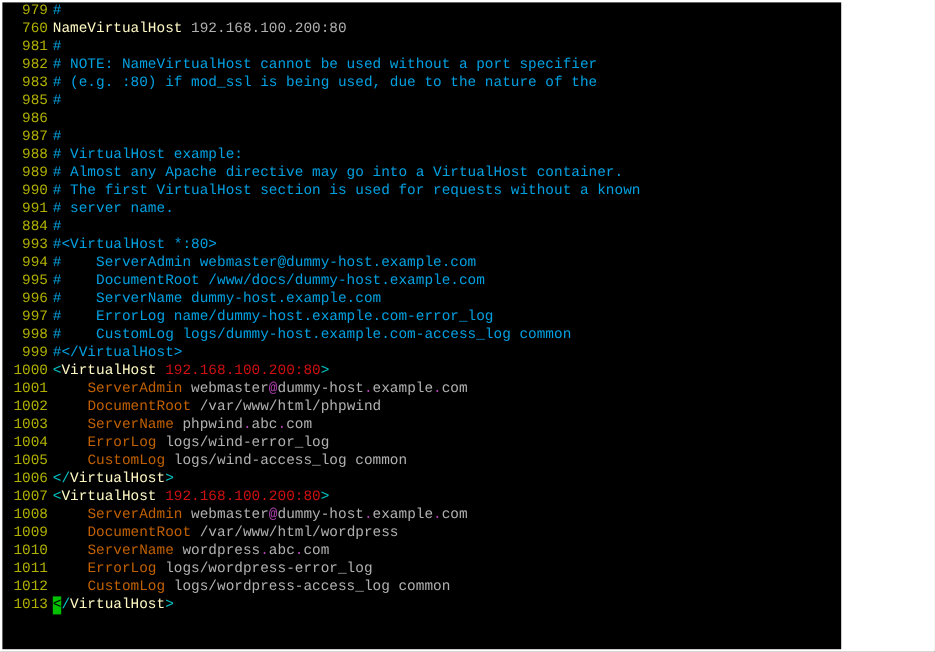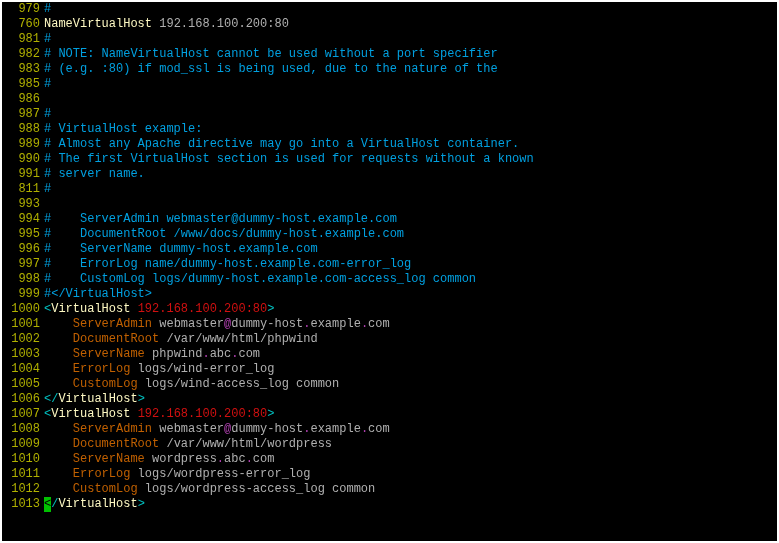--- a/index.html
+++ b/index.html
@@ -1,21 +1,21 @@
 <!DOCTYPE html>
 <html><head>
 <meta charset="utf-8">
 <style>
   html, body {
     margin: 0;
     padding: 0;
     background: #fff;
   }
   .frame {
-    width: 775px;
+    width: 699px;
     height: 539px;
     margin: 2px;
     background: #000;
     font-family: "Courier New", monospace;
     font-size: 12px;
     line-height: 15px;
     overflow: hidden;
     position: relative;
   }
   .line {
@@ -56,22 +56,22 @@
       <div class="line"><span class="gutter">981</span><span class="code"><span class="cmt">#</span></span></div>
       <div class="line"><span class="gutter">982</span><span class="code"><span class="cmt"># NOTE: NameVirtualHost cannot be used without a port specifier</span></span></div>
       <div class="line"><span class="gutter">983</span><span class="code"><span class="cmt"># (e.g. :80) if mod_ssl is being used, due to the nature of the</span></span></div>
       <div class="line"><span class="gutter">985</span><span class="code"><span class="cmt">#</span></span></div>
       <div class="line"><span class="gutter">986</span><span class="code"><span class="cmt"></span></span></div>
       <div class="line"><span class="gutter">987</span><span class="code"><span class="cmt">#</span></span></div>
       <div class="line"><span class="gutter">988</span><span class="code"><span class="cmt"># VirtualHost example:</span></span></div>
       <div class="line"><span class="gutter">989</span><span class="code"><span class="cmt"># Almost any Apache directive may go into a VirtualHost container.</span></span></div>
       <div class="line"><span class="gutter">990</span><span class="code"><span class="cmt"># The first VirtualHost section is used for requests without a known</span></span></div>
       <div class="line"><span class="gutter">991</span><span class="code"><span class="cmt"># server name.</span></span></div>
-      <div class="line"><span class="gutter">811</span><span class="code"><span class="cmt">#</span></span></div>
-      <div class="line"><span class="gutter">993</span></div>
+      <div class="line"><span class="gutter">884</span><span class="code"><span class="cmt">#</span></span></div>
+      <div class="line"><span class="gutter">993</span><span class="code"><span class="cmt">#&lt;VirtualHost *:80&gt;</span></span></div>
       <div class="line"><span class="gutter">994</span><span class="code"><span class="cmt">#    ServerAdmin webmaster@dummy-host.example.com</span></span></div>
       <div class="line"><span class="gutter">995</span><span class="code"><span class="cmt">#    DocumentRoot /www/docs/dummy-host.example.com</span></span></div>
       <div class="line"><span class="gutter">996</span><span class="code"><span class="cmt">#    ServerName dummy-host.example.com</span></span></div>
       <div class="line"><span class="gutter">997</span><span class="code"><span class="cmt">#    ErrorLog name/dummy-host.example.com-error_log</span></span></div>
       <div class="line"><span class="gutter">998</span><span class="code"><span class="cmt">#    CustomLog logs/dummy-host.example.com-access_log common</span></span></div>
       <div class="line"><span class="gutter">999</span><span class="code"><span class="cmt">#&lt;/VirtualHost&gt;</span></span></div>
       <div class="line"><span class="gutter">1000</span><span class="code"><span class="ang">&lt;</span><span class="dir">VirtualHost</span><span class="txt"> </span><span class="ip">192.168.100.200:80</span><span class="ang">&gt;</span></span></div>
       <div class="line"><span class="gutter">1001</span><span class="code"><span class="txt">    </span><span class="kw">ServerAdmin</span><span class="txt"> </span><span class="txt">webmaster</span><span class="str">@</span><span class="txt">dummy-host</span><span class="str">.</span><span class="txt">example</span><span class="str">.</span><span class="txt">com</span></span></div>
       <div class="line"><span class="gutter">1002</span><span class="code"><span class="txt">    </span><span class="kw">DocumentRoot</span><span class="txt"> /var/www/html/phpwind</span></span></div>
       <div class="line"><span class="gutter">1003</span><span class="code"><span class="txt">    </span><span class="kw">ServerName</span><span class="txt"> </span><span class="txt">phpwind</span><span class="str">.</span><span class="txt">abc</span><span class="str">.</span><span class="txt">com</span></span></div>

